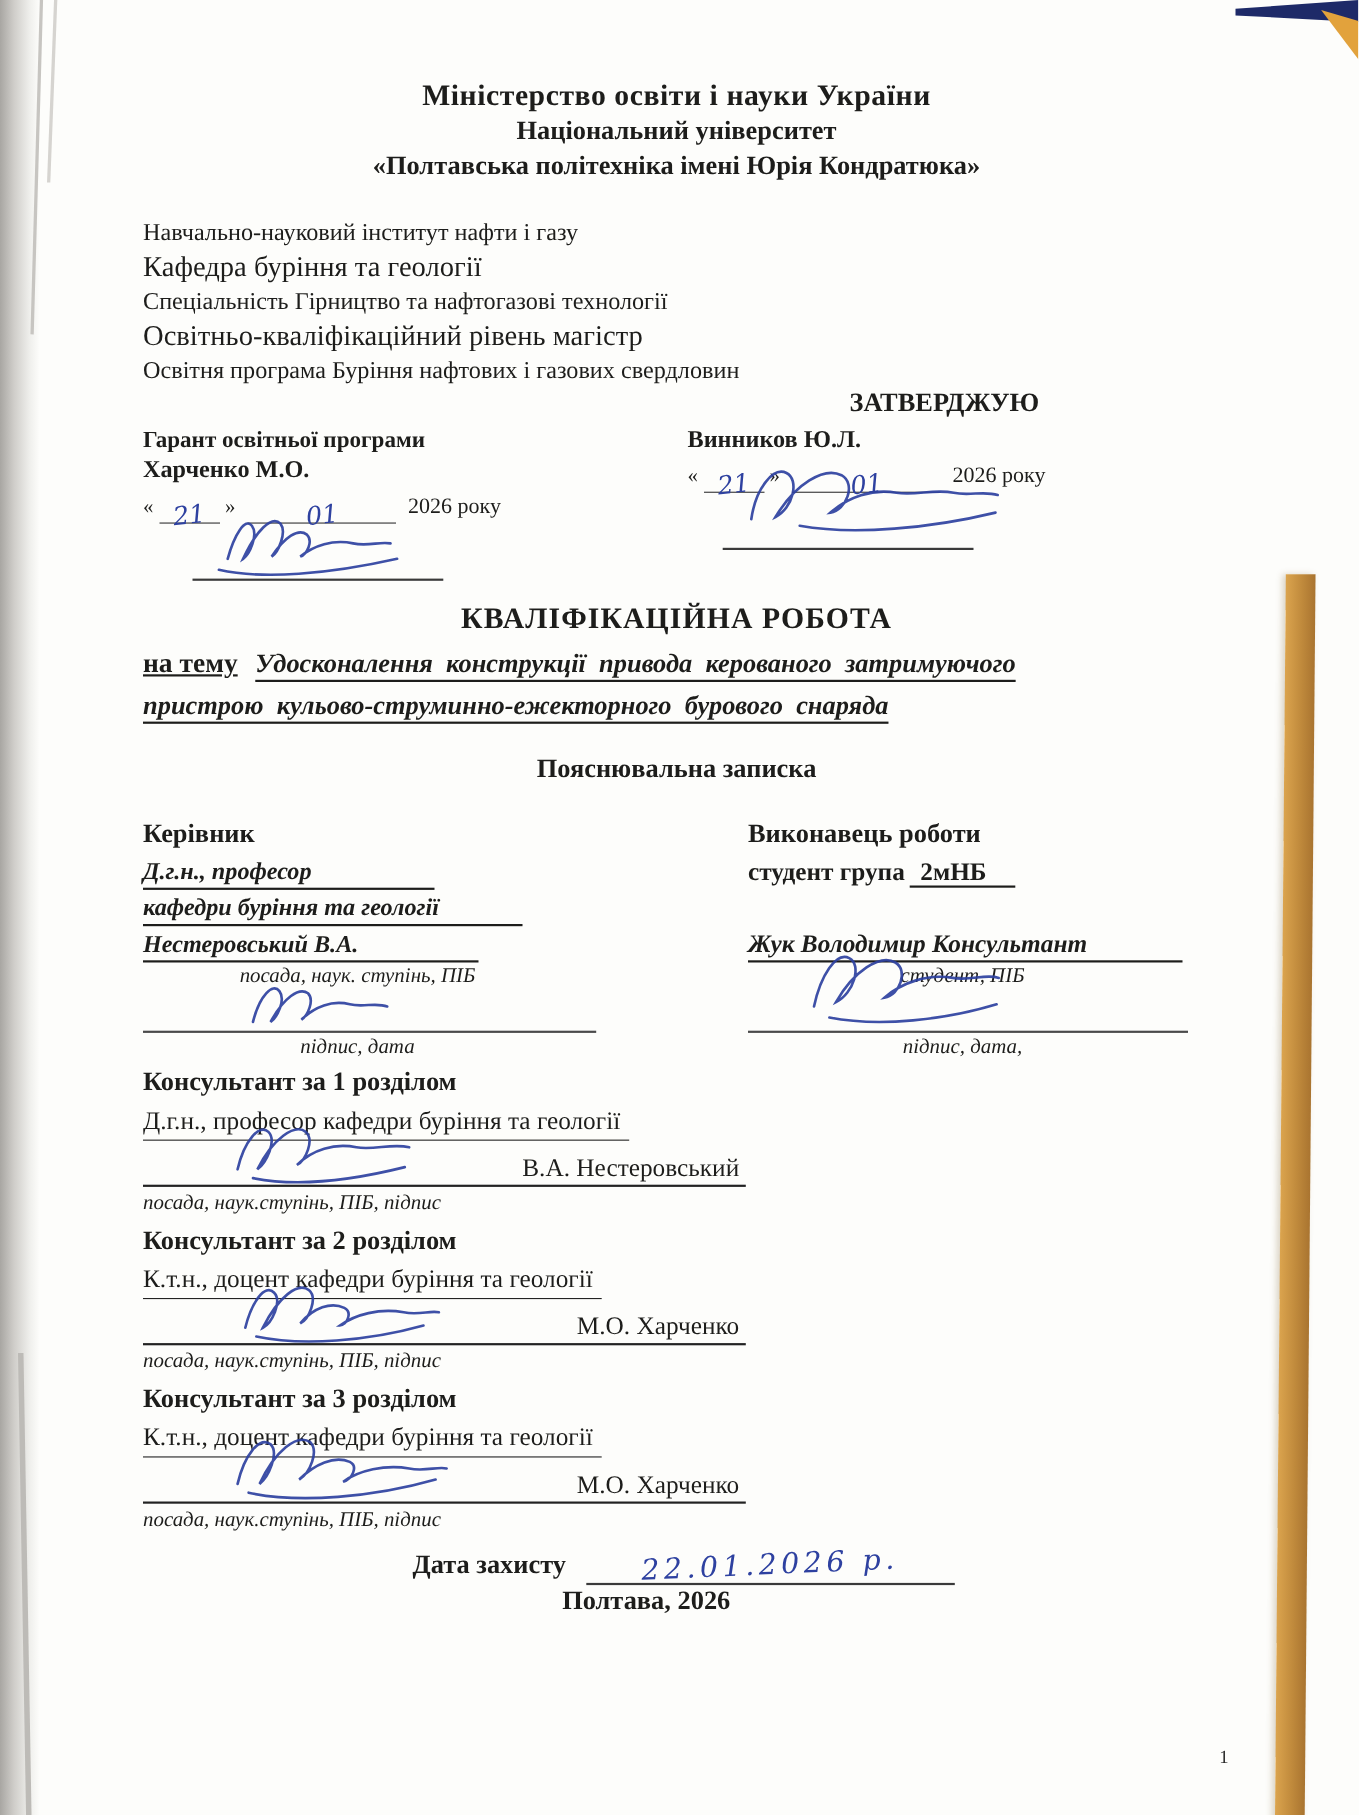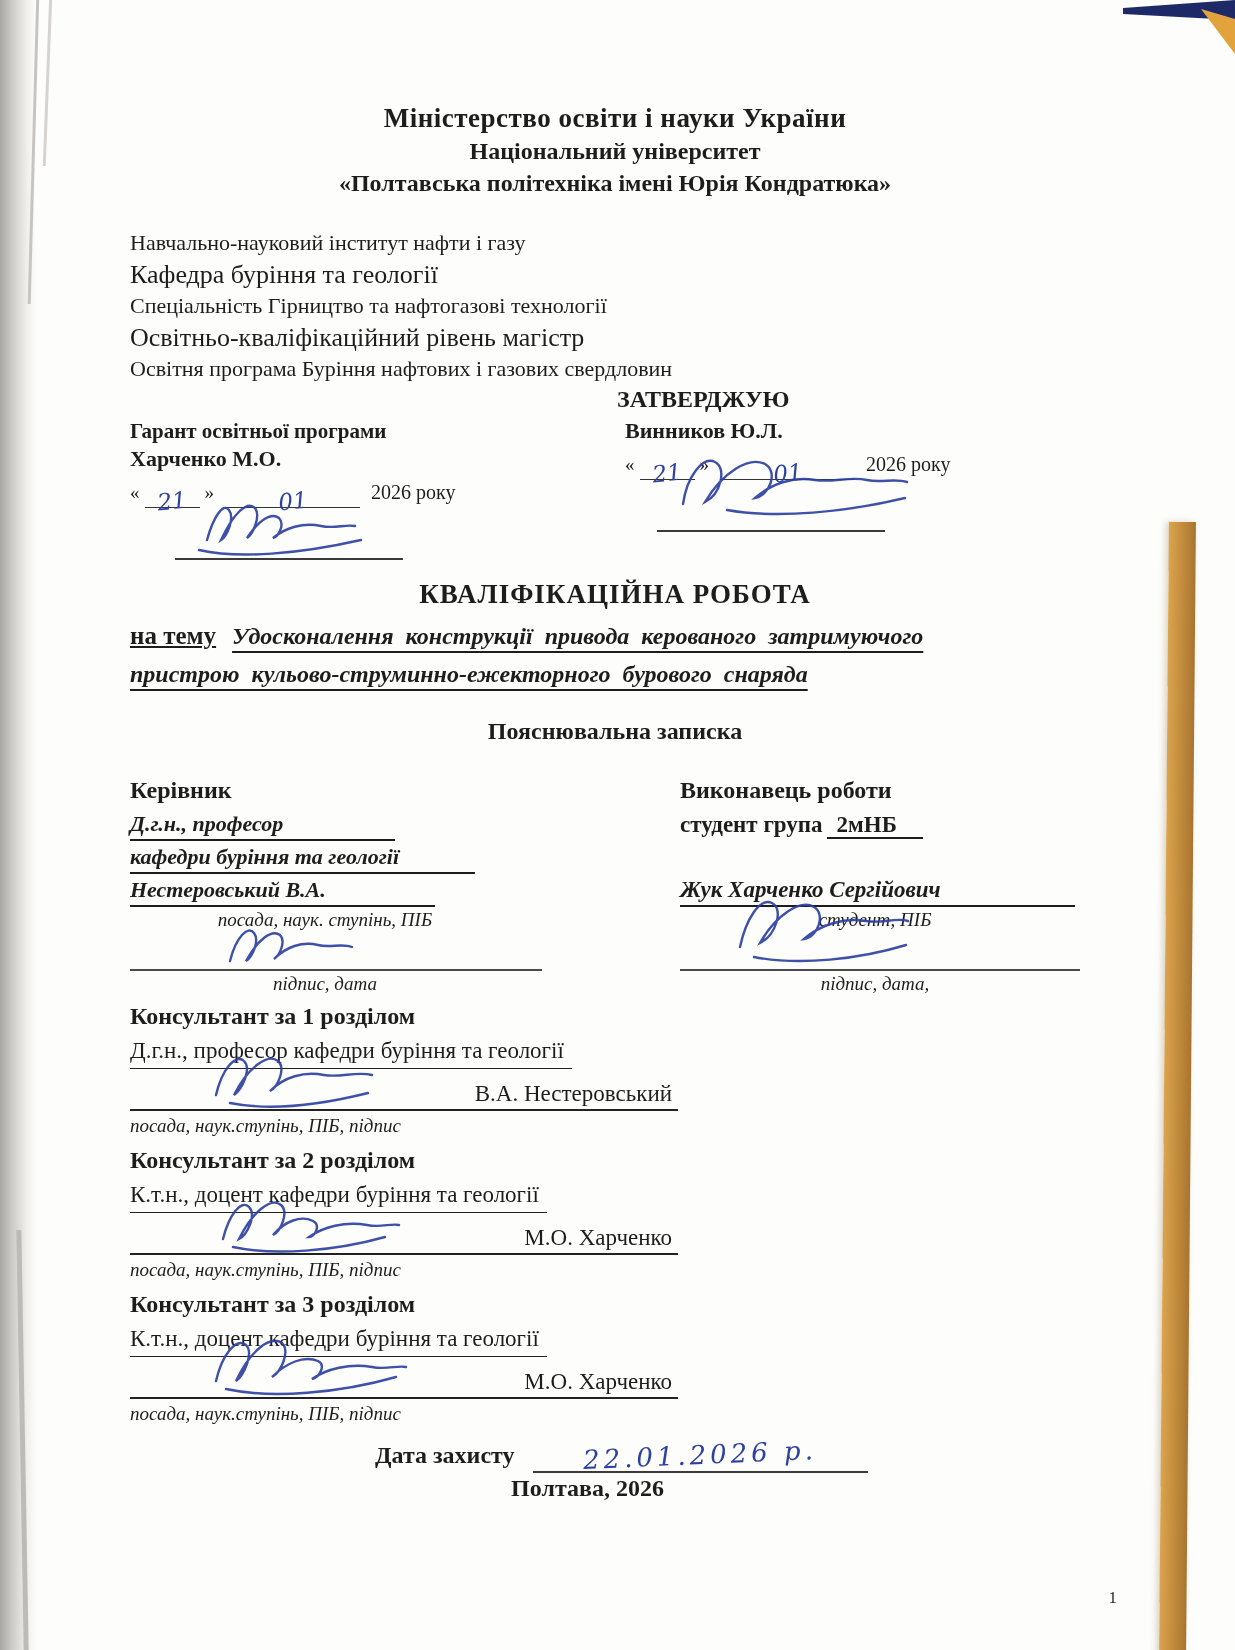--- a/index.html
+++ b/index.html
@@ -14,29 +14,29 @@
     background:linear-gradient(90deg,#a8a6a2 0%,#cfcdc9 35%,#efefec 75%,#fdfdfb 100%);}
   .stack-line{position:absolute;background:#c7c5c1;width:3px;}
   .s1{left:32px;top:-6px;height:310px;transform:rotate(1.6deg);}
   .s2{left:46px;top:-4px;height:170px;transform:rotate(2.2deg);background:#d6d4d0;}
   .s3{left:20px;bottom:0;height:420px;width:5px;background:#bdbbb7;transform:rotate(-1deg);}
   .desk-strip{position:absolute;right:44px;top:522px;bottom:-6px;width:27px;
     background:linear-gradient(90deg,#dba44e 0%,#c08a3c 55%,#a97430 100%);
     transform:skewX(-0.5deg);box-shadow:-3px 0 6px rgba(120,90,40,.25);}
   .corner-deco{position:absolute;top:0;right:0;}
   
-  .content{position:absolute;left:130px;top:0;width:970px;margin-top:32px;}
+  .content{position:absolute;left:130px;top:0;width:970px;}
   .center{text-align:center;}
   .head1{margin-top:68px;font-size:27px;font-weight:bold;line-height:36px;letter-spacing:.5px;}
   .head2{font-size:24px;font-weight:bold;line-height:31px;}
   .head3{font-size:24px;font-weight:bold;line-height:33px;}
   .inst{margin-top:28px;}
   .inst-l.sm{font-size:22px;line-height:30px;}
   .inst-l.lg{font-size:26px;line-height:33px;}
-  .approve-word{margin-left:487px;font-size:24px;font-weight:bold;line-height:31px;}
+  .approve-word{margin-left:487px;font-size:24px;font-weight:bold;line-height:31px;text-align:center;}
   .approval-row{display:flex;justify-content:space-between;margin-top:2px;}
   .appr-col.left{width:460px;}
   .appr-col.right{width:475px;}
   .appr-role{font-size:21px;font-weight:bold;line-height:28px;}
   .appr-name{font-size:22px;font-weight:bold;line-height:28px;}
   .appr-date{font-size:20px;line-height:30px;margin-top:4px;}
   .q{font-size:19px;}
   .day-blank{display:inline-block;width:55px;border-bottom:1.5px solid #333;height:24px;text-align:center;vertical-align:bottom;}
   .month-blank{display:inline-block;width:135px;border-bottom:1.5px solid #333;height:24px;text-align:center;vertical-align:bottom;margin:0 6px;}
   .sig-line{width:228px;margin-left:45px;border-bottom:2px solid #3a3a3a;height:50px;position:relative;margin-top:0;}
@@ -176,21 +176,21 @@
       </div>
       <div class="cap c-center">підпис, дата</div>
     </div>
 
     <div class="role-col exec">
       <div class="role-head">Виконавець роботи</div>
       <div class="exec-grp">
         <span class="bold">студент група</span><span class="grp-val">2мНБ</span>
       </div>
       <div class="spacer33"></div>
-      <div class="exec-name">Жук Харченко Сергійович</div>
+      <div class="exec-name">Жук Володимир Консультант</div>
       <div class="cap c-center">студент, ПІБ</div>
       <div class="role-sigline">
         <svg class="sig" width="210" height="95" viewBox="0 0 210 95" style="left:30px;top:-52px;">
           <path d="M30,66 C36,38 50,16 62,22 C74,28 66,54 50,62 C66,34 90,18 104,26 C116,33 108,56 94,58 C110,44 134,36 156,40 C172,43 186,36 198,40"></path>
           <path d="M44,76 C90,85 150,78 196,64"></path>
         </svg>
       </div>
       <div class="cap c-center">підпис, дата,</div>
     </div>
   </div>

